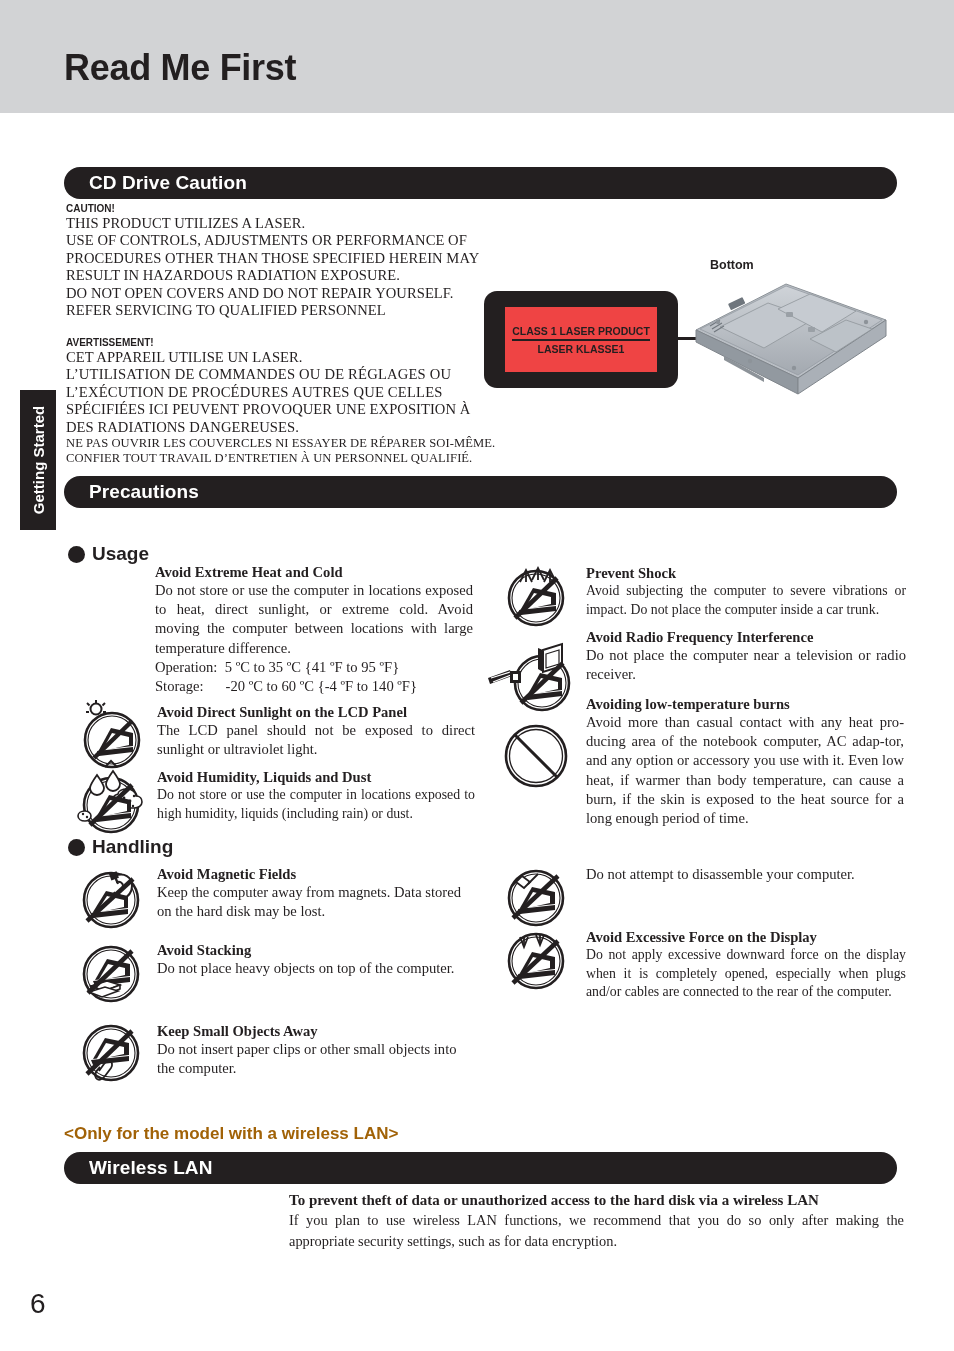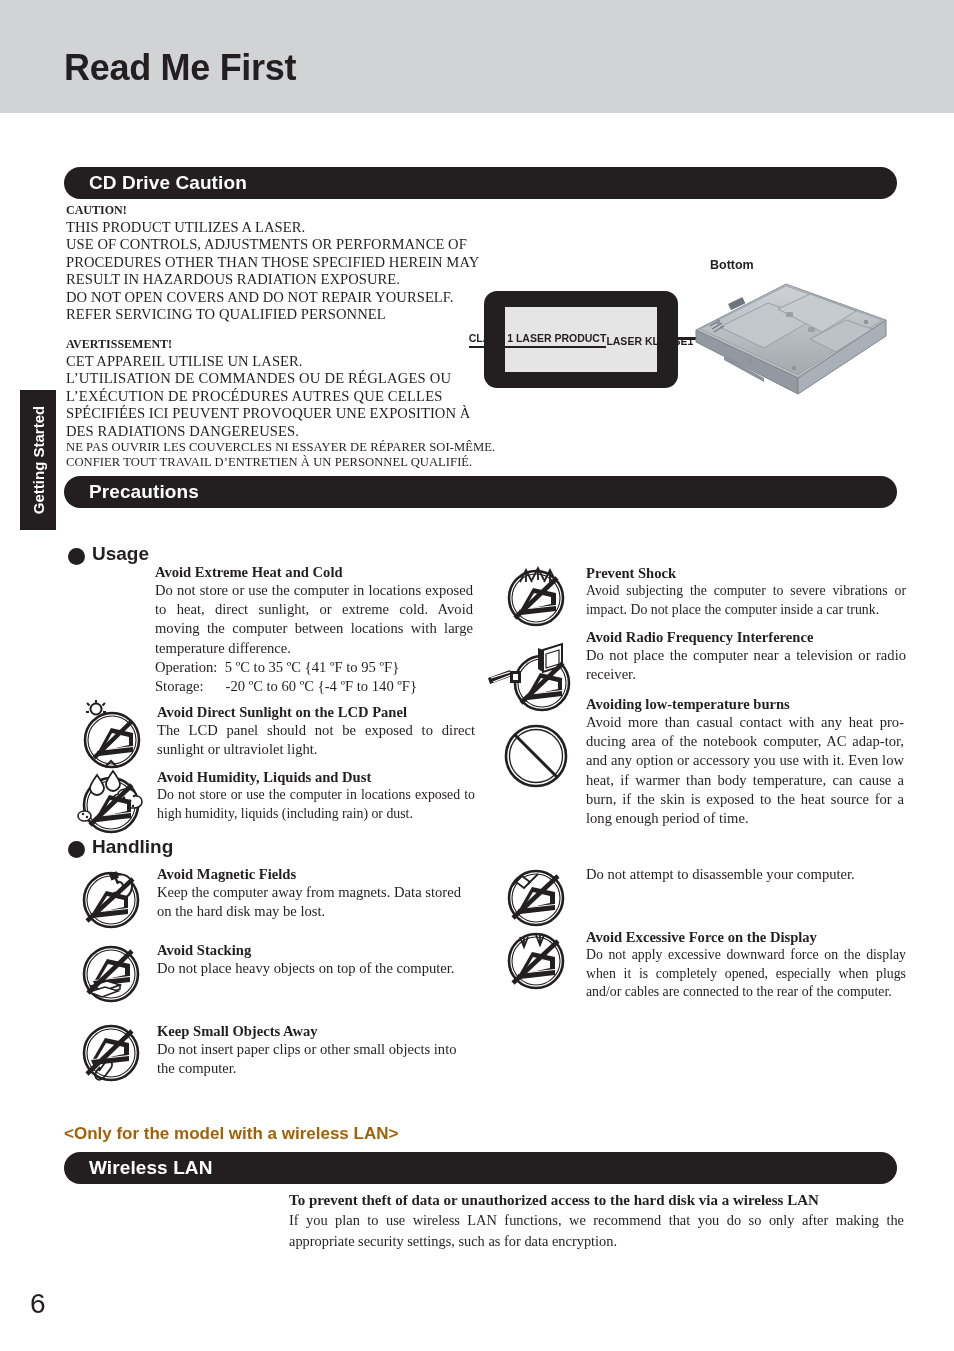--- a/index.html
+++ b/index.html
@@ -72,23 +72,23 @@
     letter-spacing: 0.1px;
   }
 
   
   .caution-block {
     position: absolute;
     font-family: "Liberation Serif", serif;
     color: #231f20;
   }
   .kicker {
-    font-family: Liberation Serif, serif;
-    font-weight: bold;
-    font-size: 12px;
+    font-family: Liberation Sans, sans-serif;
+    font-weight: bold;
+    font-size: 10px;
     margin-bottom: 1px;
   }
   .legal-line {
     font-size: 14.6px;
     line-height: 17.4px;
     letter-spacing: 0.05px;
     white-space: nowrap;
   }
   .legal-line.justify {
     letter-spacing: 0.2px;
@@ -103,23 +103,23 @@
     position: absolute;
     left: 484px; top: 291px;
     width: 194px; height: 97px;
     background: #231f20;
     border-radius: 13px;
   }
   .laser-label-inner {
     position: absolute;
     left: 21px; top: 16px;
     width: 152px; height: 65px;
-    background: #e5e5e5;
+    background: #ef4444;
     display: flex;
-    flex-direction: row;
+    flex-direction: column;
     align-items: center;
     justify-content: center;
   }
   .laser-line1 {
     font-family: "Liberation Sans", sans-serif;
     font-weight: bold;
     font-size: 10.5px;
     color: #231f20;
     border-bottom: 2px solid #231f20;
     padding-bottom: 2px;
@@ -148,21 +148,21 @@
     color: #231f20;
   }
 
   
   .laptop-art { position: absolute; left: 690px; top: 282px; }
 
   
   .group-head {
     position: absolute;
     display: flex;
-    align-items: flex-end;
+    align-items: center;
     gap: 7px;
   }
   .group-dot {
     width: 17px; height: 17px;
     background: #231f20;
     border-radius: 50%;
     display: inline-block;
   }
   .group-title {
     font-family: "Liberation Sans", sans-serif;

